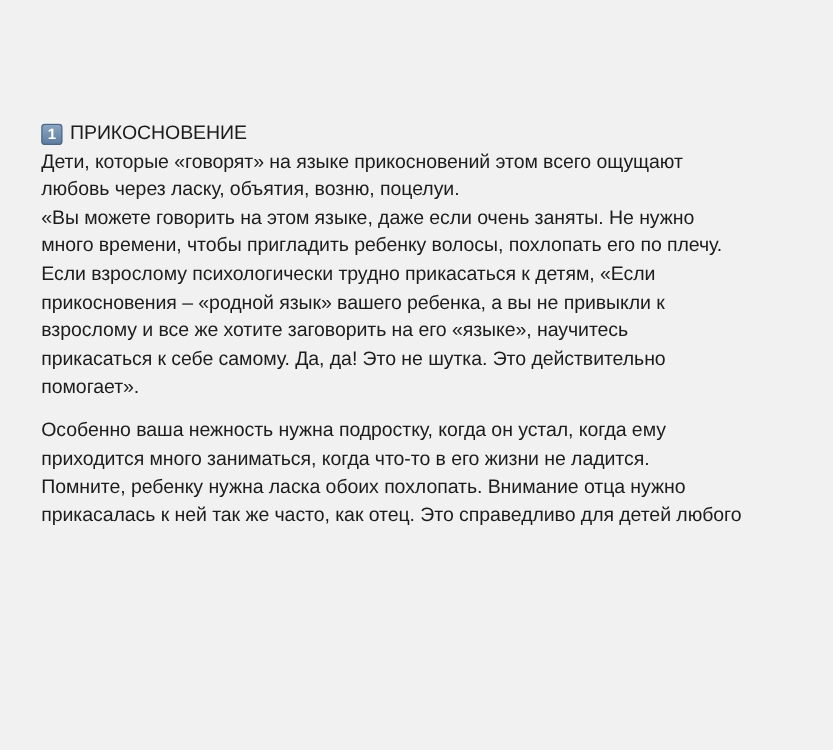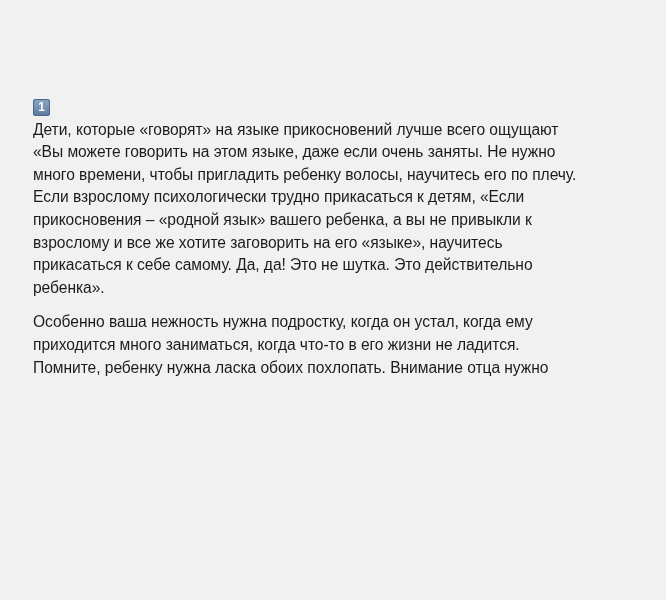--- a/index.html
+++ b/index.html
@@ -54,32 +54,35 @@
       margin-top: 12px;
     }
   </style>
 </head>
 <body>
 
 <div class="page">
   <div class="content">
     <div class="heading">
       <span class="keycap">1</span>
+      <span>ПРИКОСНОВЕНИЕ</span>
     </div>
 
     <div class="para">
-      <span class="line">Дети, которые «говорят» на языке прикосновений лучше всего ощущают</span>
+      <span class="line">Дети, которые «говорят» на языке прикосновений этом всего ощущают</span>
+      <span class="line">любовь через ласку, объятия, возню, поцелуи.</span>
       <span class="line">«Вы можете говорить на этом языке, даже если очень заняты. Не нужно</span>
-      <span class="line">много времени, чтобы пригладить ребенку волосы, научитесь его по плечу.</span>
+      <span class="line">много времени, чтобы пригладить ребенку волосы, похлопать его по плечу.</span>
       <span class="line">Если взрослому психологически трудно прикасаться к детям, «Если</span>
       <span class="line">прикосновения – «родной язык» вашего ребенка, а вы не привыкли к</span>
       <span class="line">взрослому и все же хотите заговорить на его «языке», научитесь</span>
       <span class="line">прикасаться к себе самому. Да, да! Это не шутка. Это действительно</span>
-      <span class="line">ребенка».</span>
+      <span class="line">помогает».</span>
     </div>
 
     <div class="para para2">
       <span class="line">Особенно ваша нежность нужна подростку, когда он устал, когда ему</span>
       <span class="line">приходится много заниматься, когда что-то в его жизни не ладится.</span>
       <span class="line">Помните, ребенку нужна ласка обоих похлопать. Внимание отца нужно</span>
+      <span class="line">прикасалась к ней так же часто, как отец. Это справедливо для детей любого</span>
     </div>
   </div>
 </div>
 
 </body></html>

